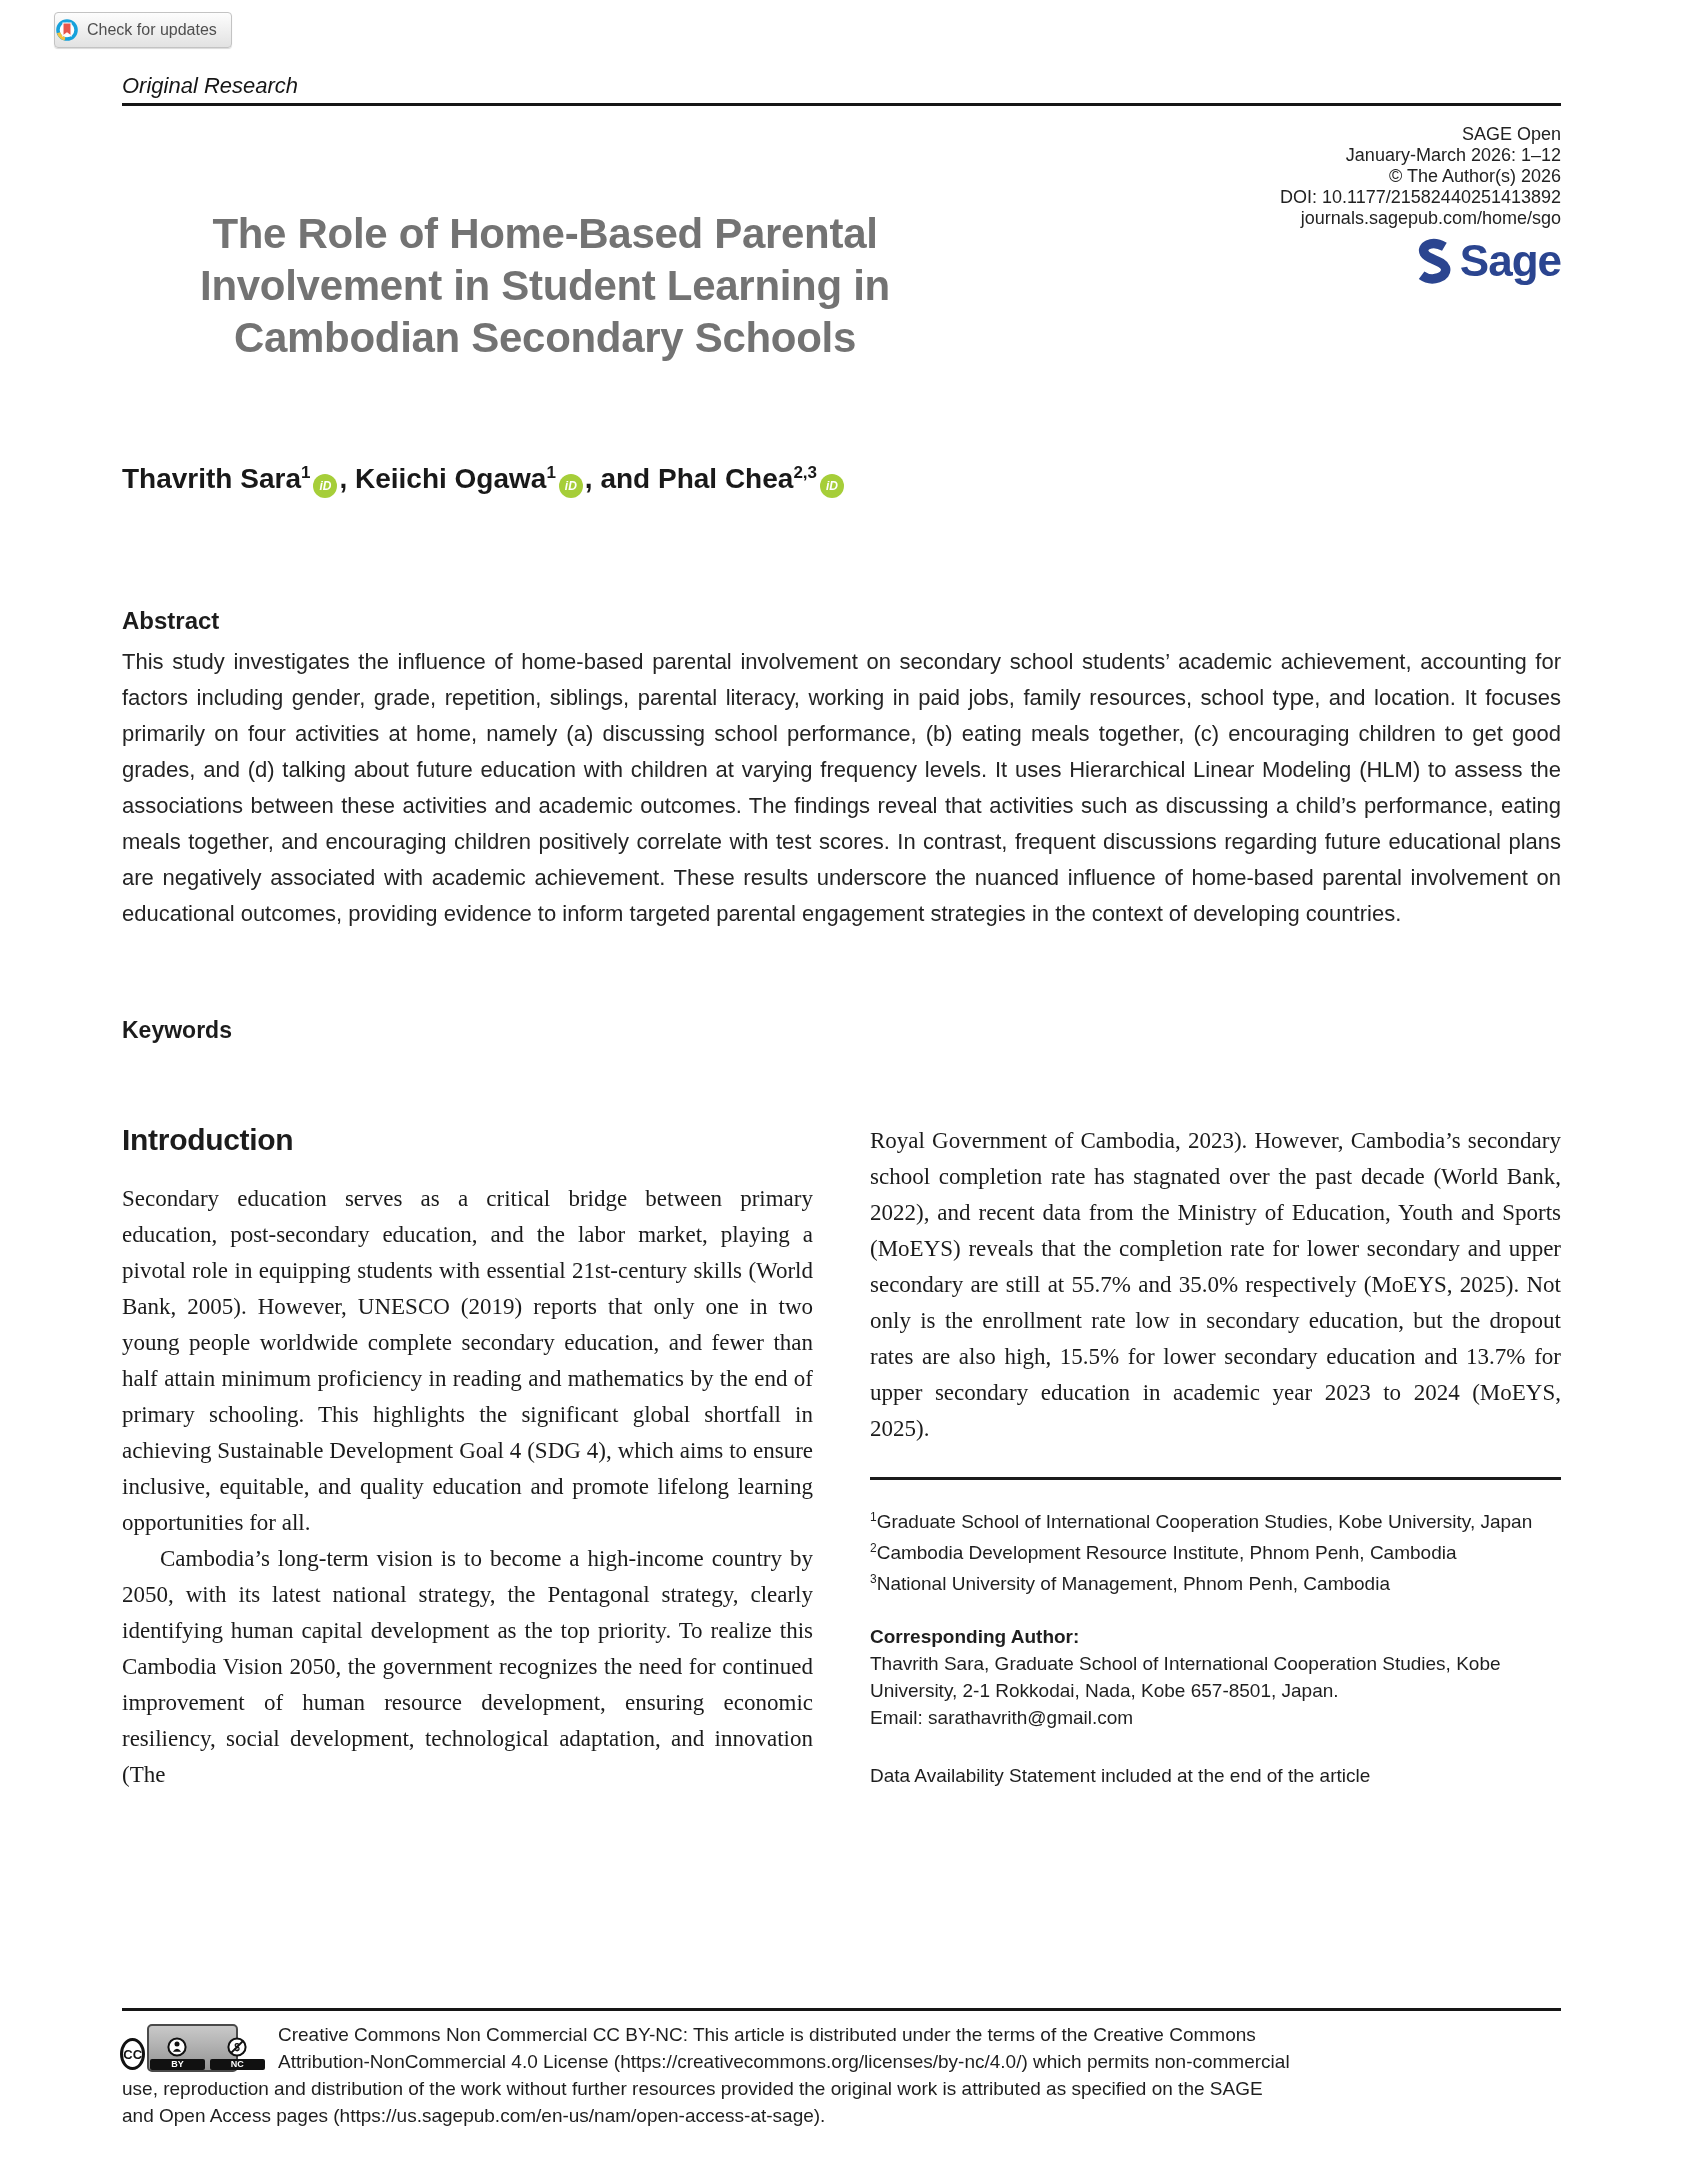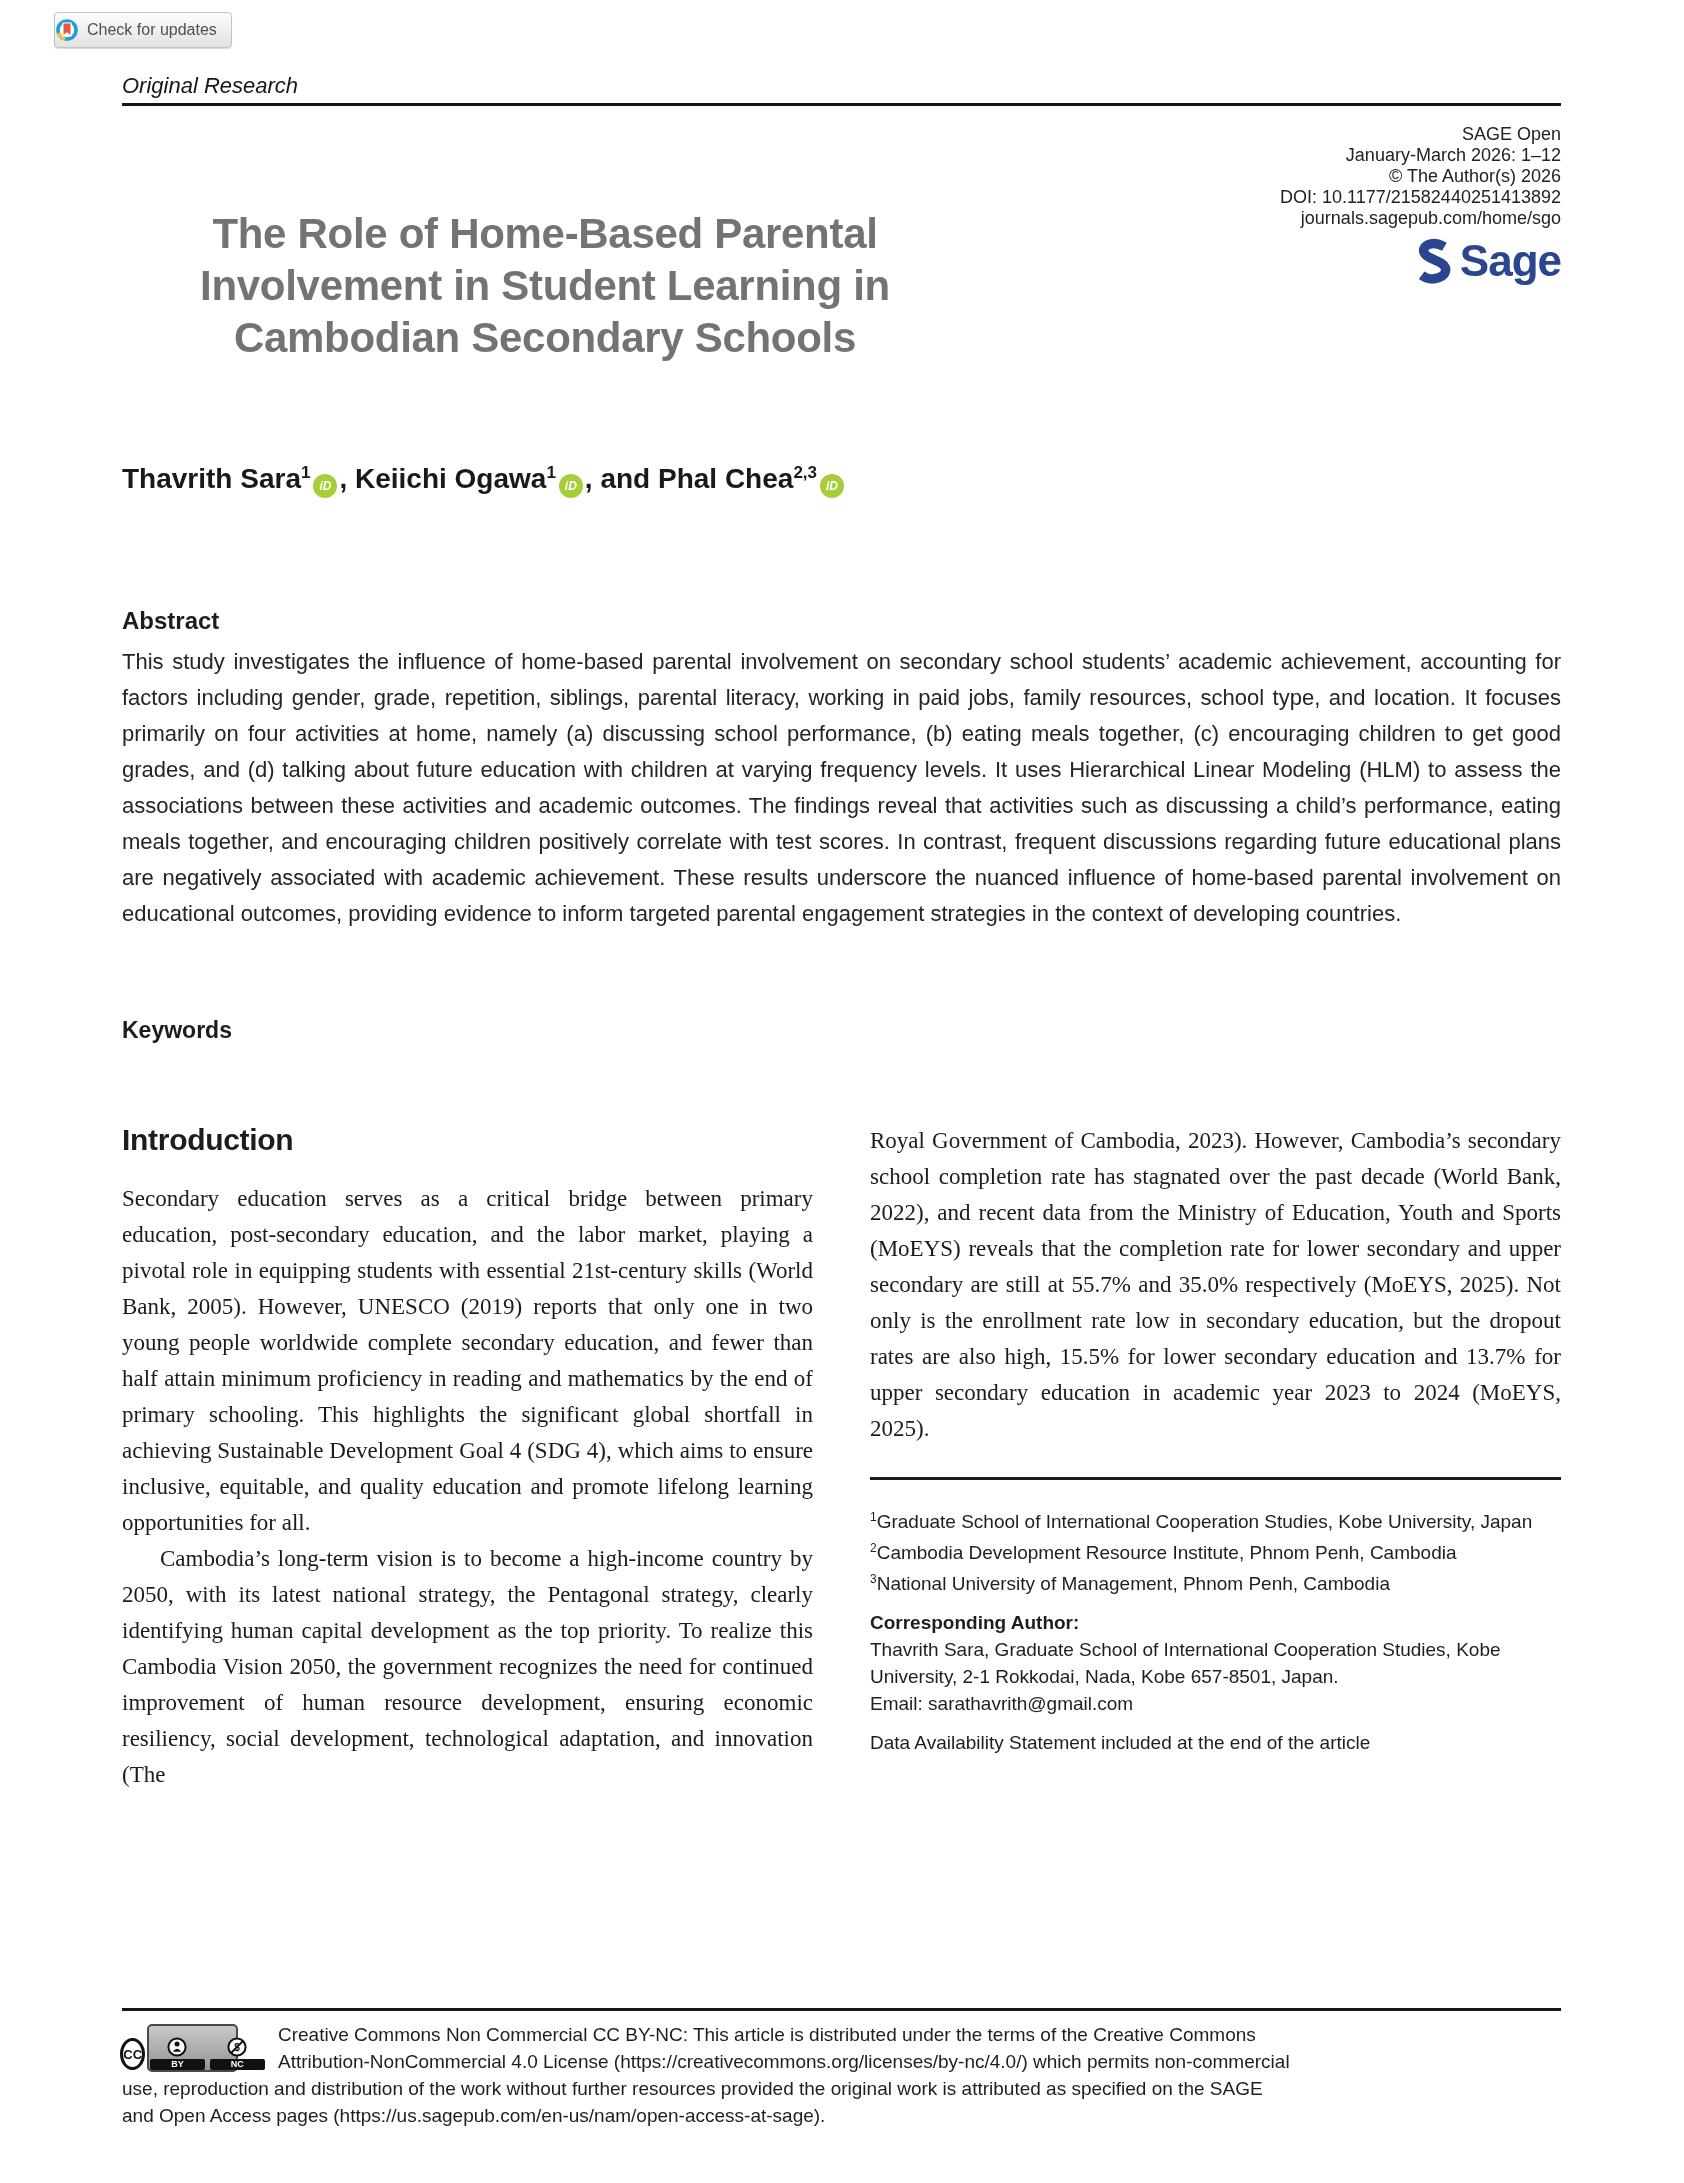--- a/index.html
+++ b/index.html
@@ -66,23 +66,23 @@
   .intro-heading { font-size:30px; font-weight:bold; letter-spacing:-0.3px; margin-bottom:24px; }
   .body-para {
     font-family:"Liberation Serif", serif;
     font-size:23px; line-height:36px; text-align:justify; color:#1b1b1b;
   }
   .body-para.indent { text-indent:38px; }
 
   .fn-rule { height:2.5px; background:#1b1b1b; margin:30px 0 24px; }
   .affil { font-size:19px; line-height:26px; color:#1e1e1e; }
   .affil sup { font-size:12px; }
-  .corr { margin-top:12px; font-size:19px; line-height:27px; color:#1e1e1e; }
+  .corr { margin-top:26px; font-size:19px; line-height:27px; color:#1e1e1e; }
   .corr-heading { font-weight:bold; }
-  .data-avail { margin-top:15px; font-size:19px; color:#1e1e1e; }
+  .data-avail { margin-top:34px; font-size:19px; color:#1e1e1e; }
 
   
   .license-footer {
     position:absolute; left:122px; right:123px; top:2008px;
     border-top:3px solid #161616; background:#fff; padding-top:10px;
   }
   .cc-badge {
     position:absolute; left:25px; top:13px;
     width:91px; height:48px; border:2px solid #4a4a4a; border-radius:5px;
     background:linear-gradient(#c9c9c9,#949494);

